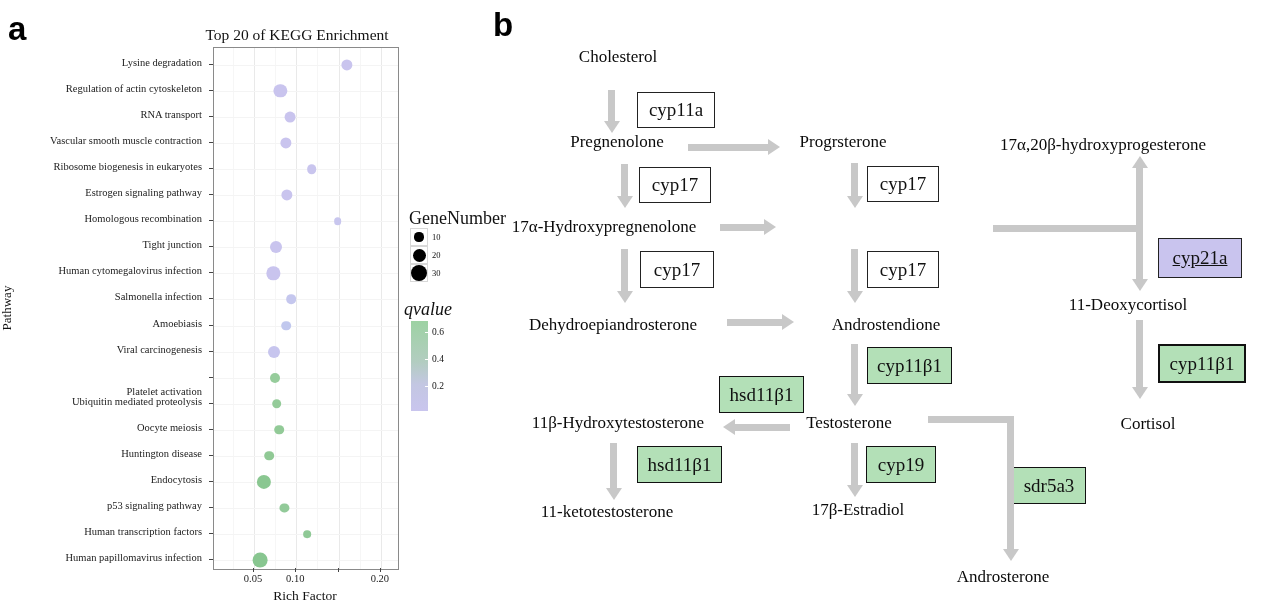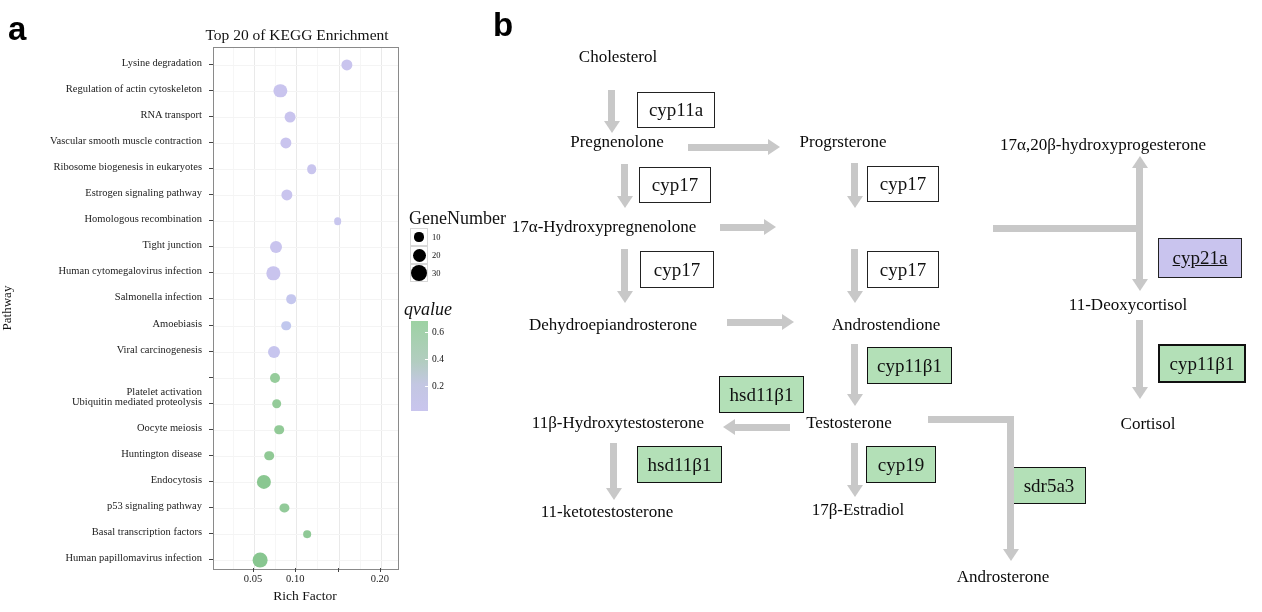--- a/index.html
+++ b/index.html
@@ -124,21 +124,21 @@
       <div class="row-label" style="top: 265.4px;">Human cytomegalovirus infection</div>
       <div class="row-label" style="top: 291.45px;">Salmonella infection</div>
       <div class="row-label" style="top: 317.5px;">Amoebiasis</div>
       <div class="row-label" style="top: 343.55px;">Viral carcinogenesis</div>
       <div class="row-label" style="top: 369.6px; margin-top: 16px;">Platelet activation</div>
       <div class="row-label" style="top: 395.65px;">Ubiquitin mediated proteolysis</div>
       <div class="row-label" style="top: 421.7px;">Oocyte meiosis</div>
       <div class="row-label" style="top: 447.75px;">Huntington disease</div>
       <div class="row-label" style="top: 473.8px;">Endocytosis</div>
       <div class="row-label" style="top: 499.85px;">p53 signaling pathway</div>
-      <div class="row-label" style="top: 525.9px;">Basal transcription factors</div>
+      <div class="row-label" style="top: 525.9px;">Human transcription factors</div>
       <div class="row-label" style="top: 551.95px;">Human papillomavirus infection</div>
     </div>
   <div class="xlab">Rich Factor</div>
 
   <div class="legend-title" style="left:409px;top:208px;">GeneNumber</div>
   <div id="size-keys">
       <div class="size-row">
         <div class="size-cell">
           <div class="size-dot" style="width: 9.2px; height: 9.2px;"></div>
         </div>

